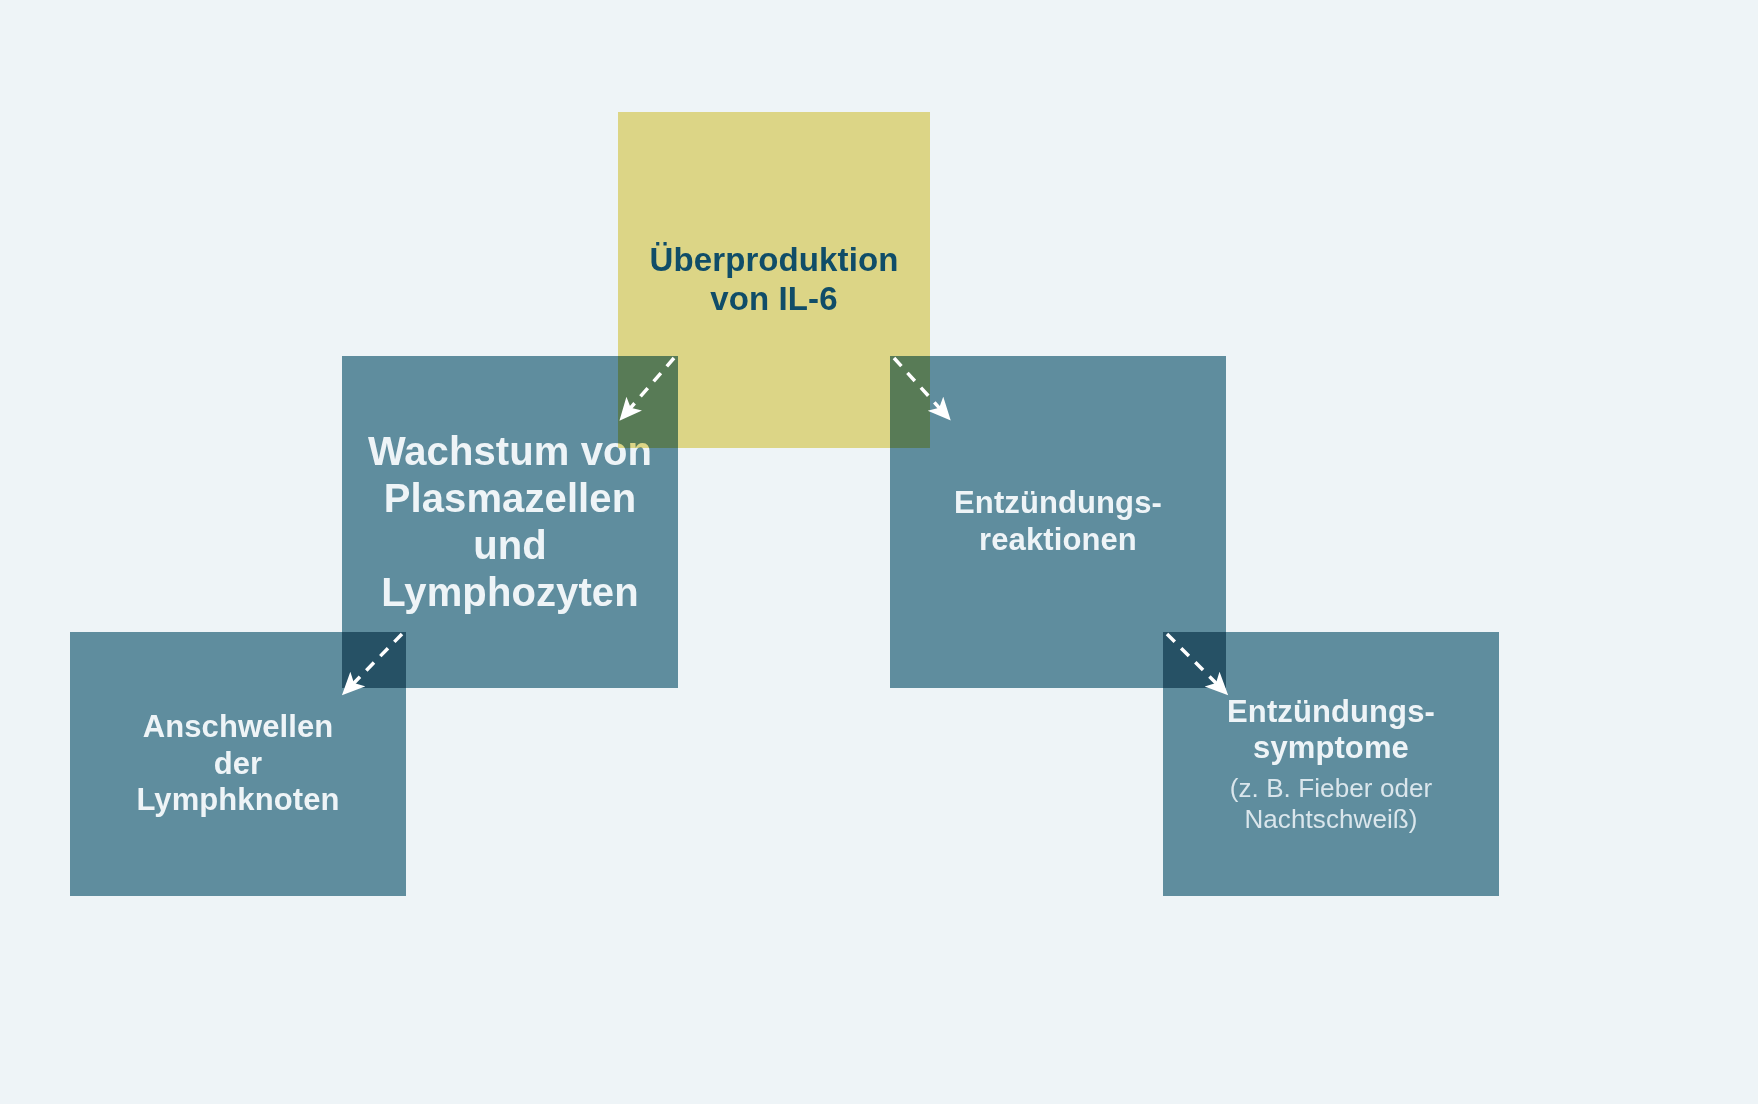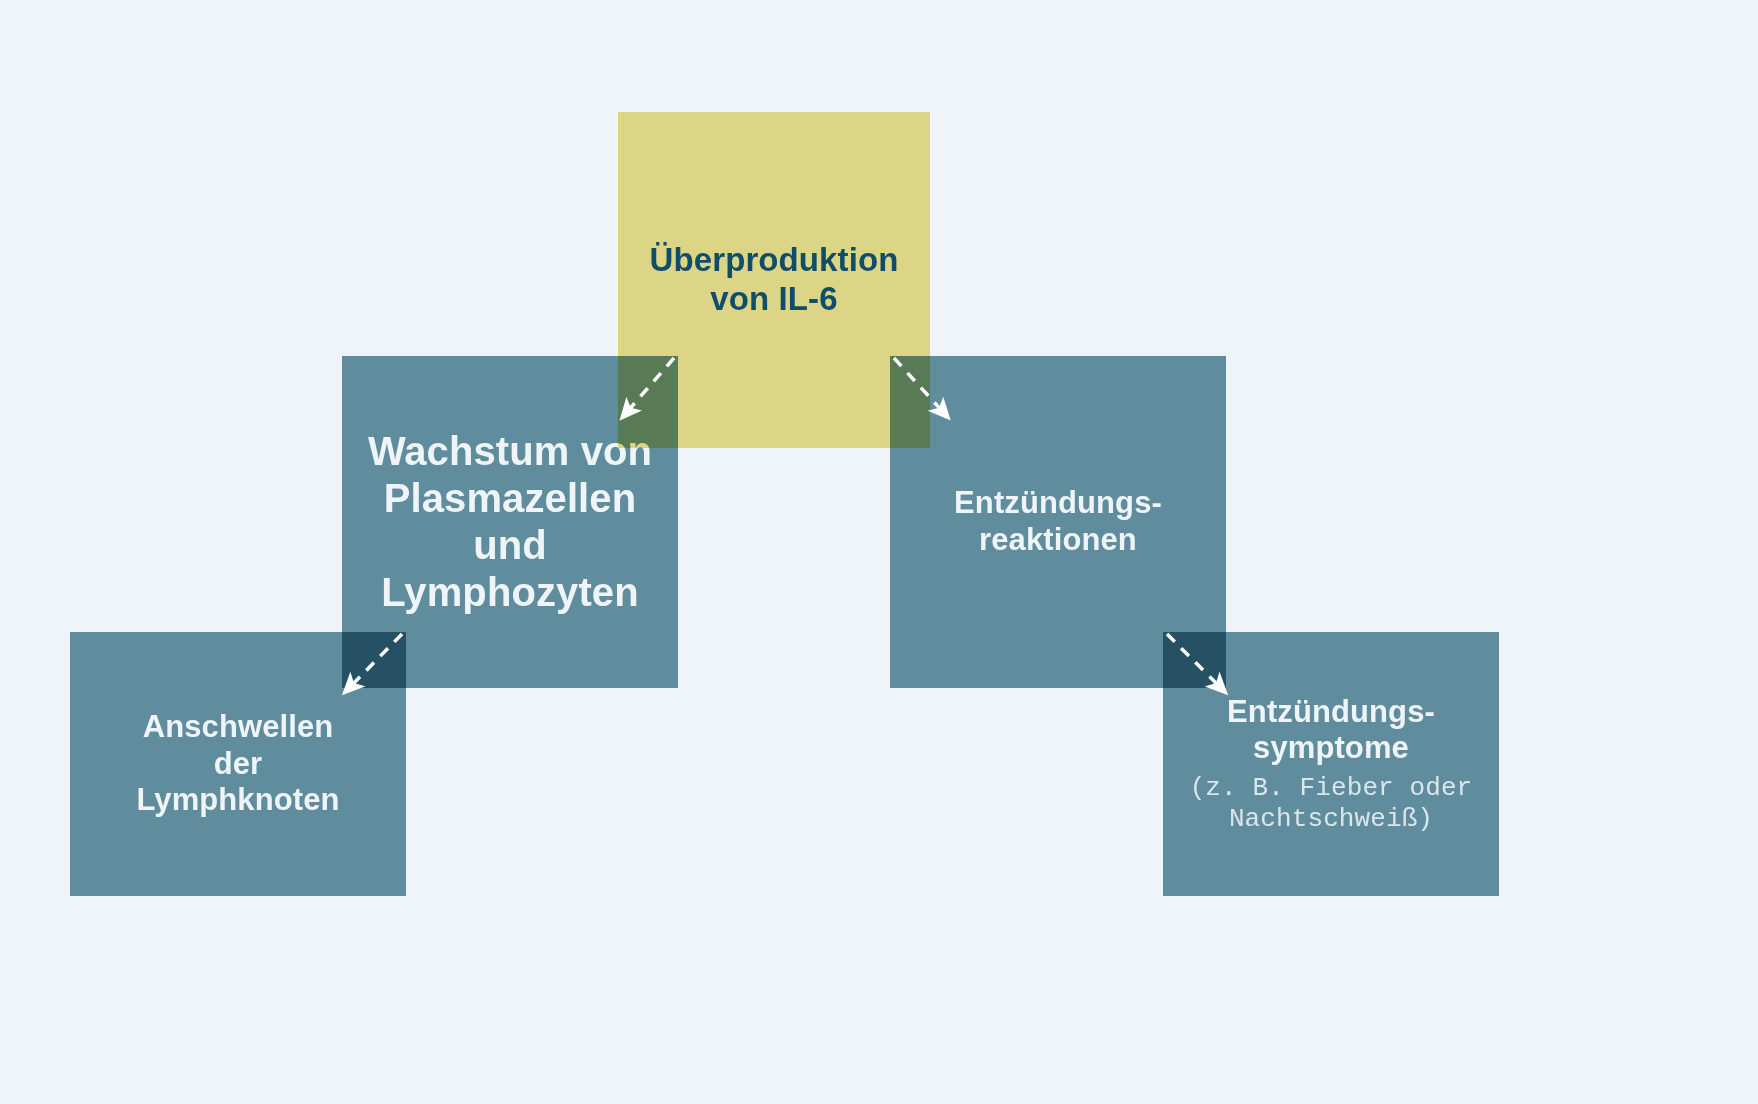--- a/index.html
+++ b/index.html
@@ -44,21 +44,20 @@
     font-weight: bold;
     white-space: pre-line;
     letter-spacing: 0.1px;
   }
   .node-sublabel {
     font-weight: normal;
     white-space: pre-line;
     color: #eaf1f4;
     margin-top: 6px;
     letter-spacing: 0.1px;
-    font-family: Liberation Mono, monospace;
   }
   
   #node-il6 {
     left: 618px;
     top: 84px;
     width: 312px;
     height: 336px;
     font-size: 33px;
     margin-top: 28px;
   }

